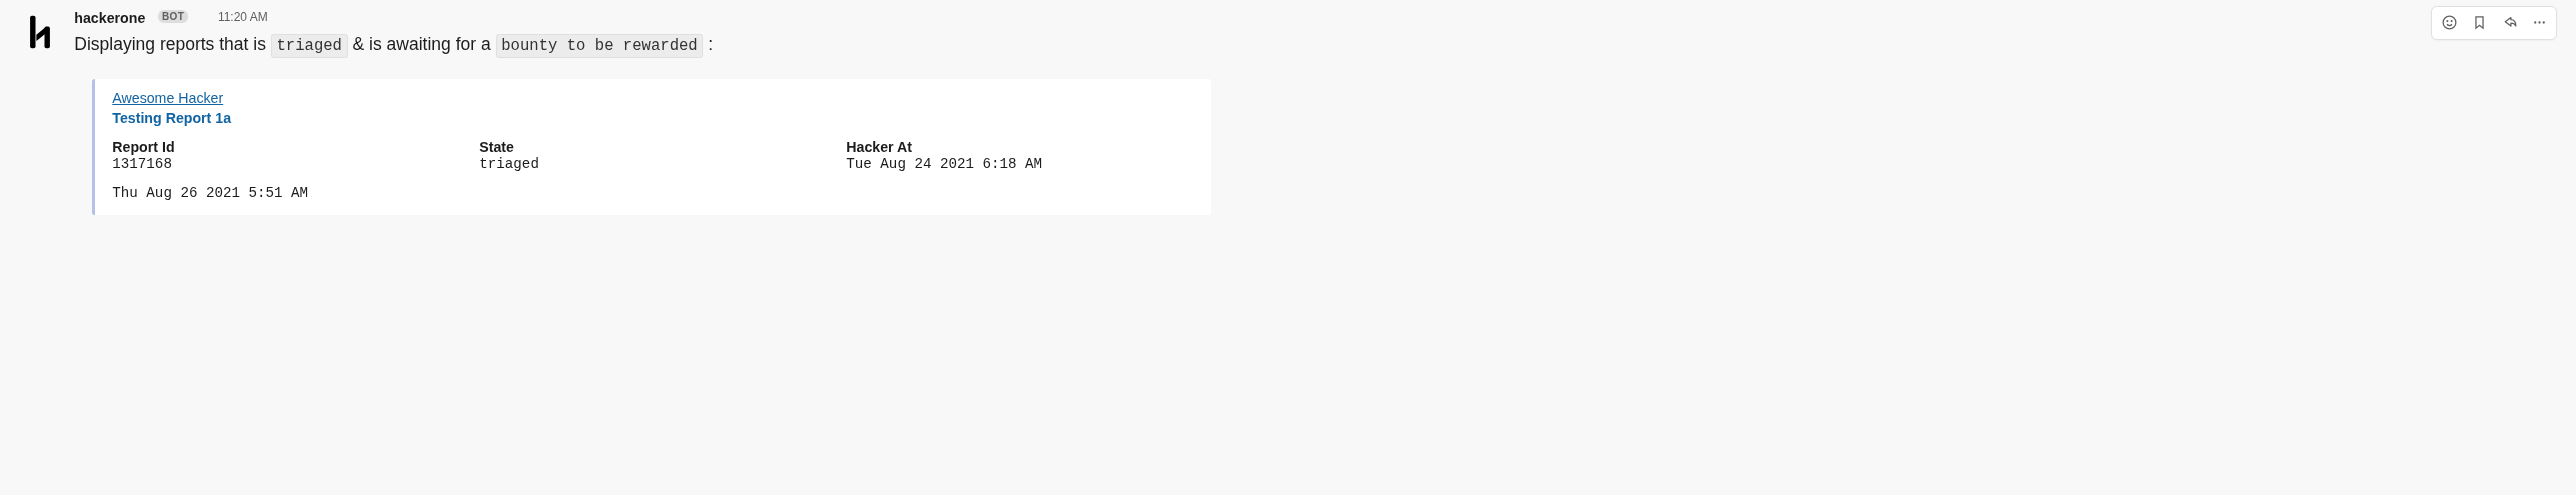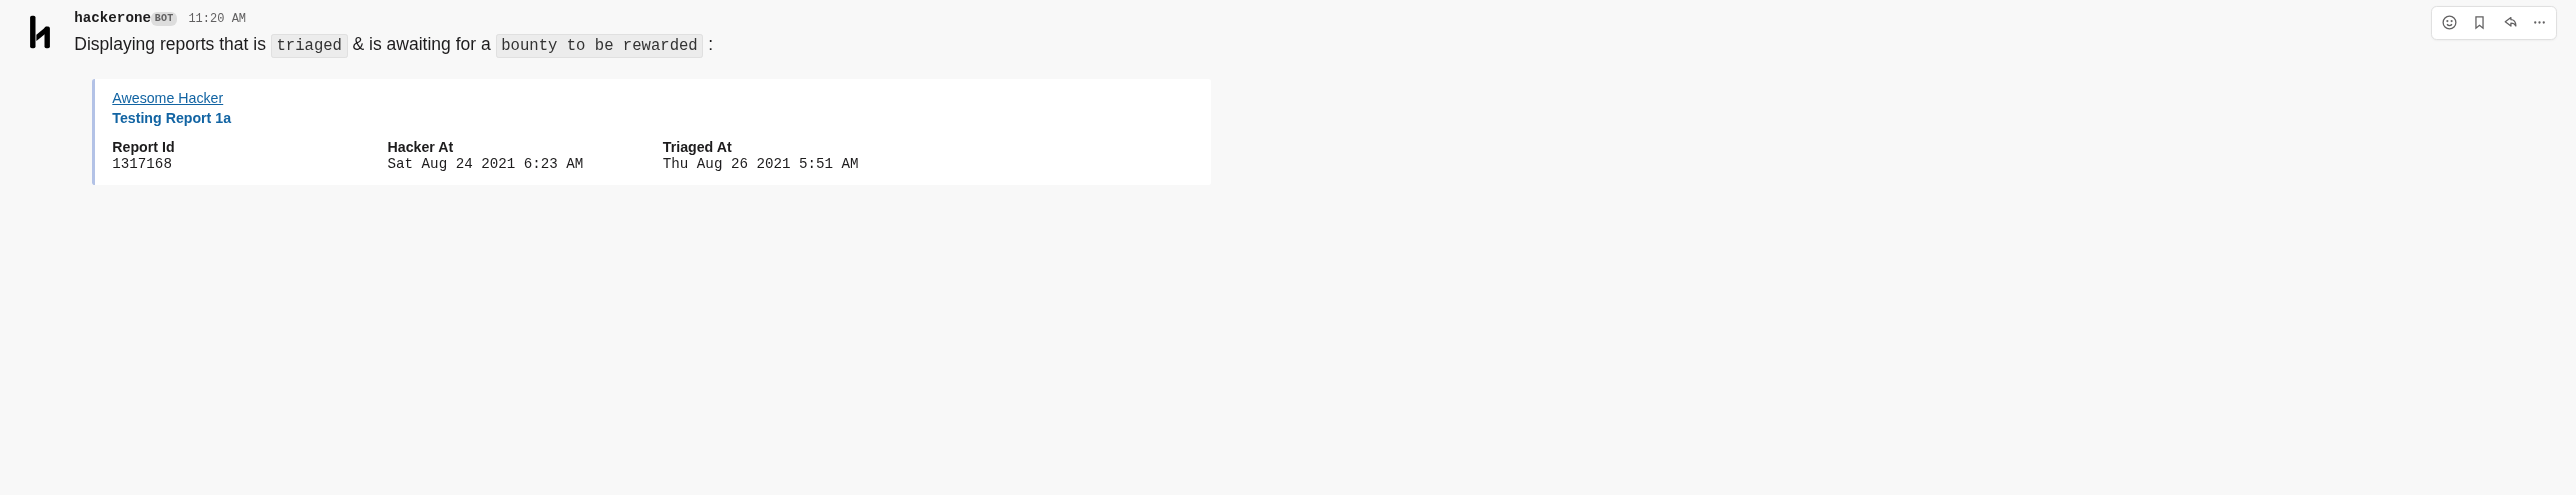--- a/index.html
+++ b/index.html
@@ -23,43 +23,42 @@
       display: flex;
       align-items: center;
       justify-content: center;
       flex-shrink: 0;
       margin-top: 1.9px;
     }
     .avatar svg { width: 36px; height: 36px; }
     .message-body { flex: 1; min-width: 0; }
     .header-line {
       display: flex;
-      align-items: flex-end;
-      gap: 0;
+      align-items: flex-start;
+      gap: 13px;
       margin-bottom: 5.7px;
-      font-family: Liberation Mono, monospace;
     }
     .sender-name {
       font-weight: 900;
       font-size: 14.2px;
       color: #1d1c1d;
     }
     .bot-badge {
       background: #dddddd;
       color: #616061;
       font-size: 10px;
       font-weight: 700;
       padding: 1.4px 3.8px;
       border-radius: 6px;
       letter-spacing: 0.3px;
     }
     .timestamp {
       color: #616061;
       font-size: 12px;
-      margin-left: 11px;
+      margin-left: 17px;
     }
     .message-text {
       font-size: 17.5px;
       color: #1d1c1d;
       line-height: 1.5;
       margin-bottom: 20px;
     }
     .code-chip {
       font-family: Menlo, Consolas, "Courier New", monospace;
       background: #ececec;
@@ -86,21 +85,21 @@
       margin-bottom: 3.8px;
     }
     .attachment-title {
       color: #1264a3;
       font-weight: 700;
       font-size: 14.2px;
       margin-bottom: 13.3px;
     }
     .fields {
       display: grid;
-      grid-template-columns: 1fr 1fr 1fr 1fr;
+      grid-template-columns: 1fr 1fr 1fr;
       column-gap: 19px;
       row-gap: 13.3px;
     }
     .field-label {
       font-weight: 700;
       font-size: 14.2px;
       color: #1d1c1d;
       margin-bottom: 0.9px;
     }
     .field-value {
@@ -161,25 +160,28 @@
     <div class="attachment">
       <a href="#" class="attachment-author">Awesome Hacker</a>
       <div class="attachment-title">Testing Report 1a</div>
 
       <div class="fields">
         <div>
           <div class="field-label">Report Id</div>
           <div class="field-value">1317168</div>
         </div>
         <div>
+          <div class="field-label">State</div>
+          <div class="field-value">triaged</div>
+        </div>
+        <div>
           <div class="field-label">Hacker At</div>
-          <div class="field-value">Sat Aug 24 2021 6:23 AM</div>
-        </div>
-        <div>
-          <div class="field-label">Triaged At</div>
+          <div class="field-value">Tue Aug 24 2021 6:18 AM</div>
+        </div>
+        <div>
           <div class="field-value">Thu Aug 26 2021 5:51 AM</div>
         </div>
       </div>
     </div>
 
   </div>
 
   <div class="actions">
     <div class="action-btn" title="Add reaction">
       <svg viewBox="0 0 24 24" fill="none" stroke="currentColor" stroke-width="1.8">

